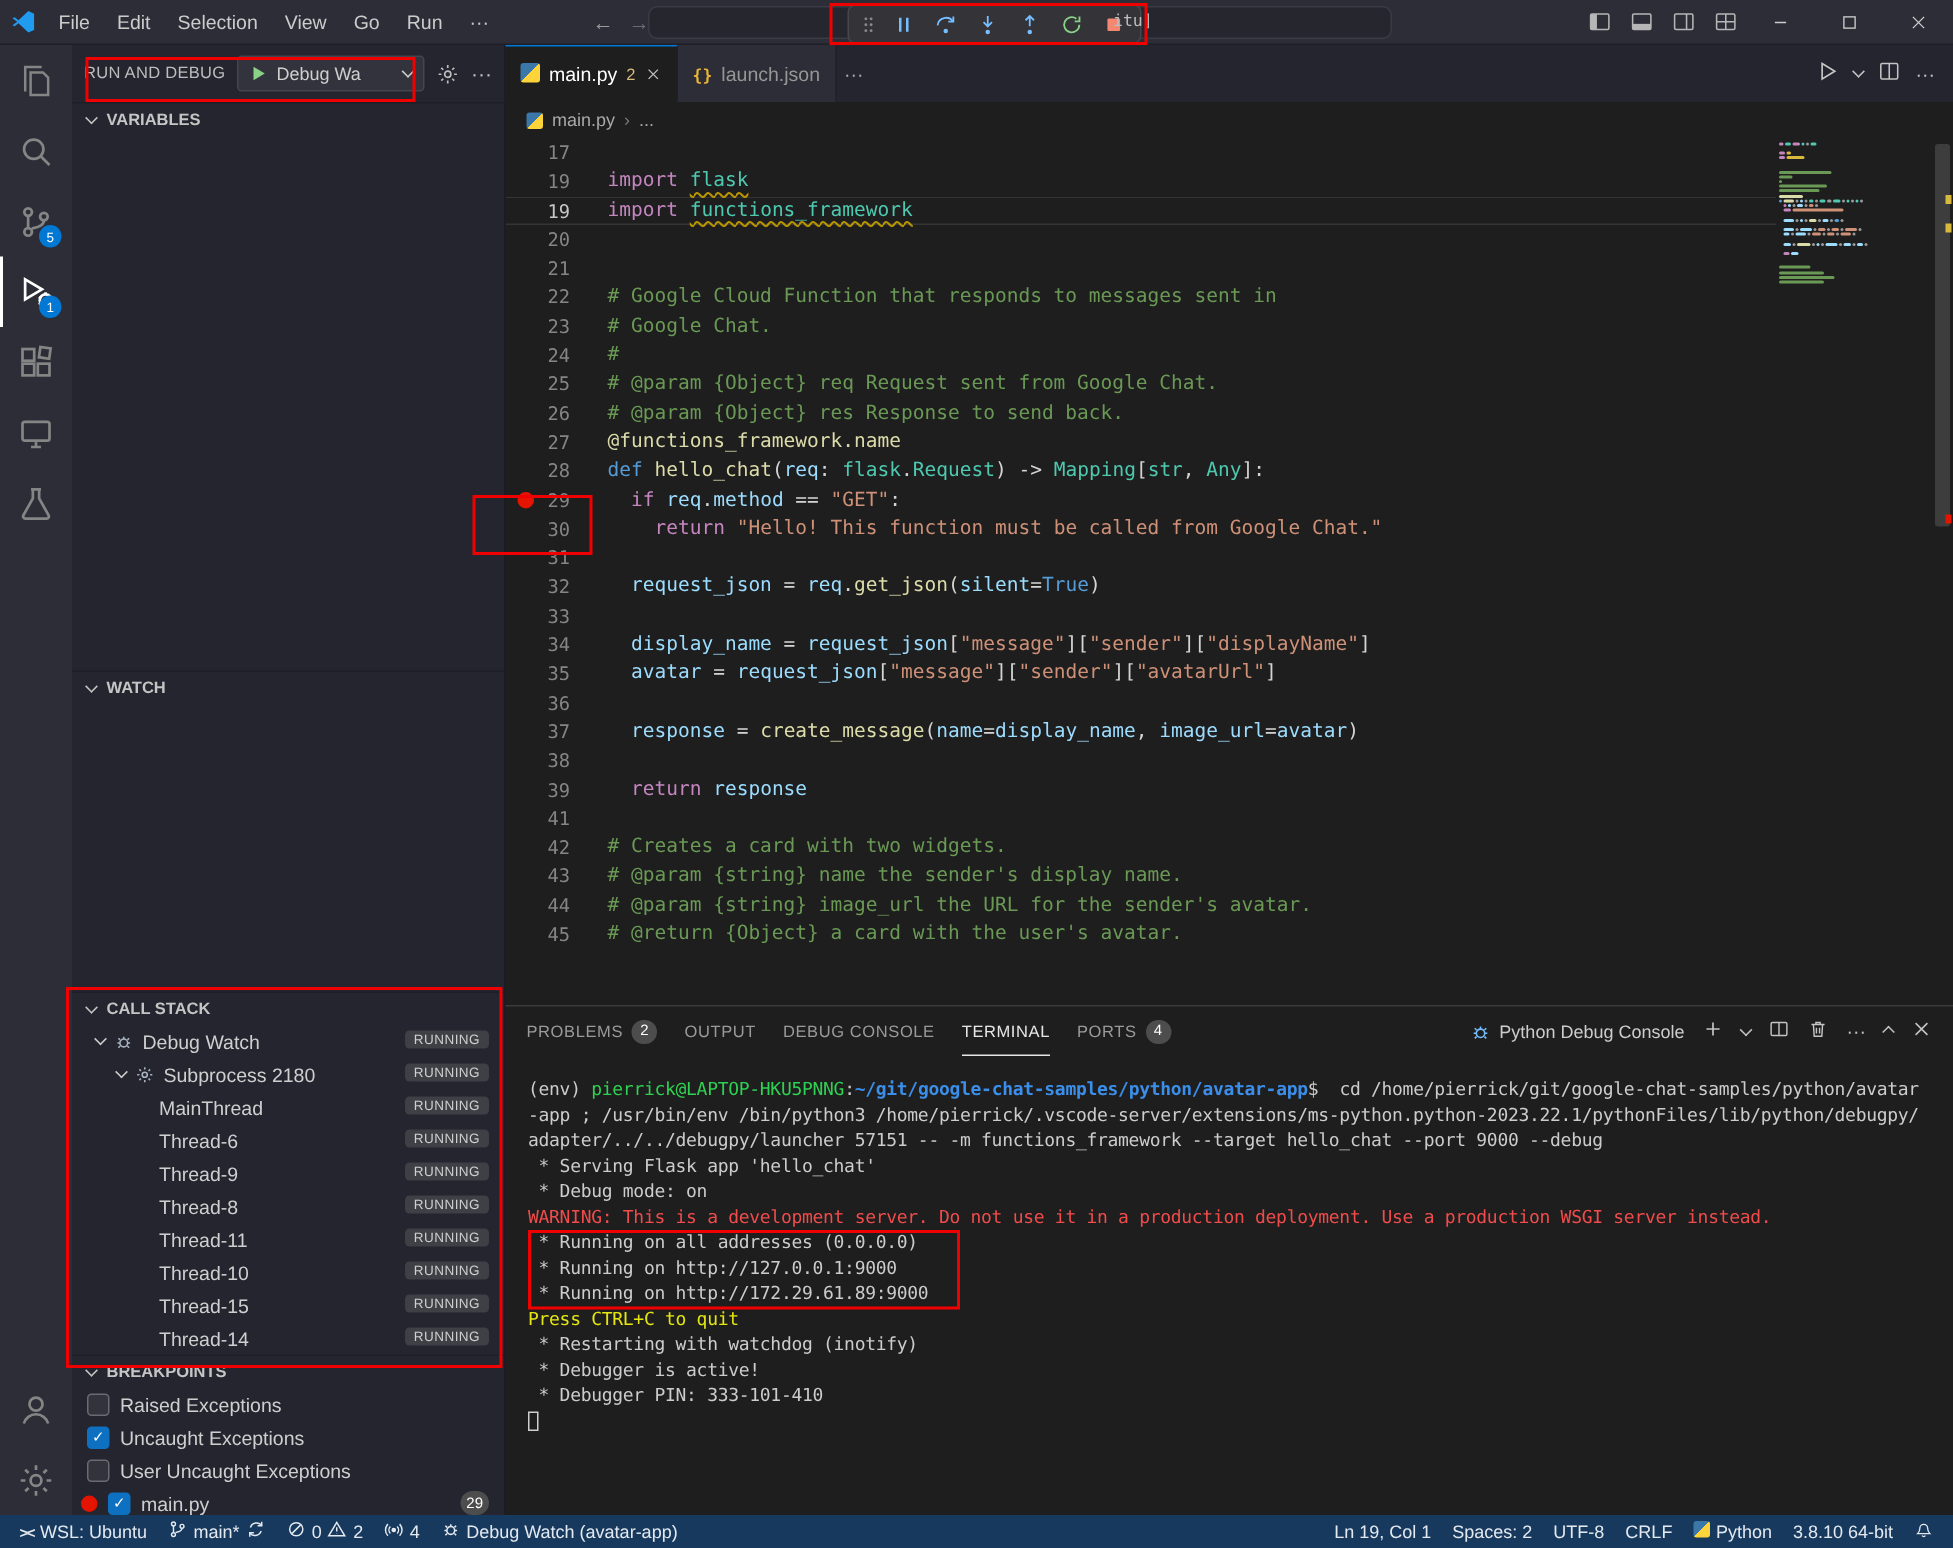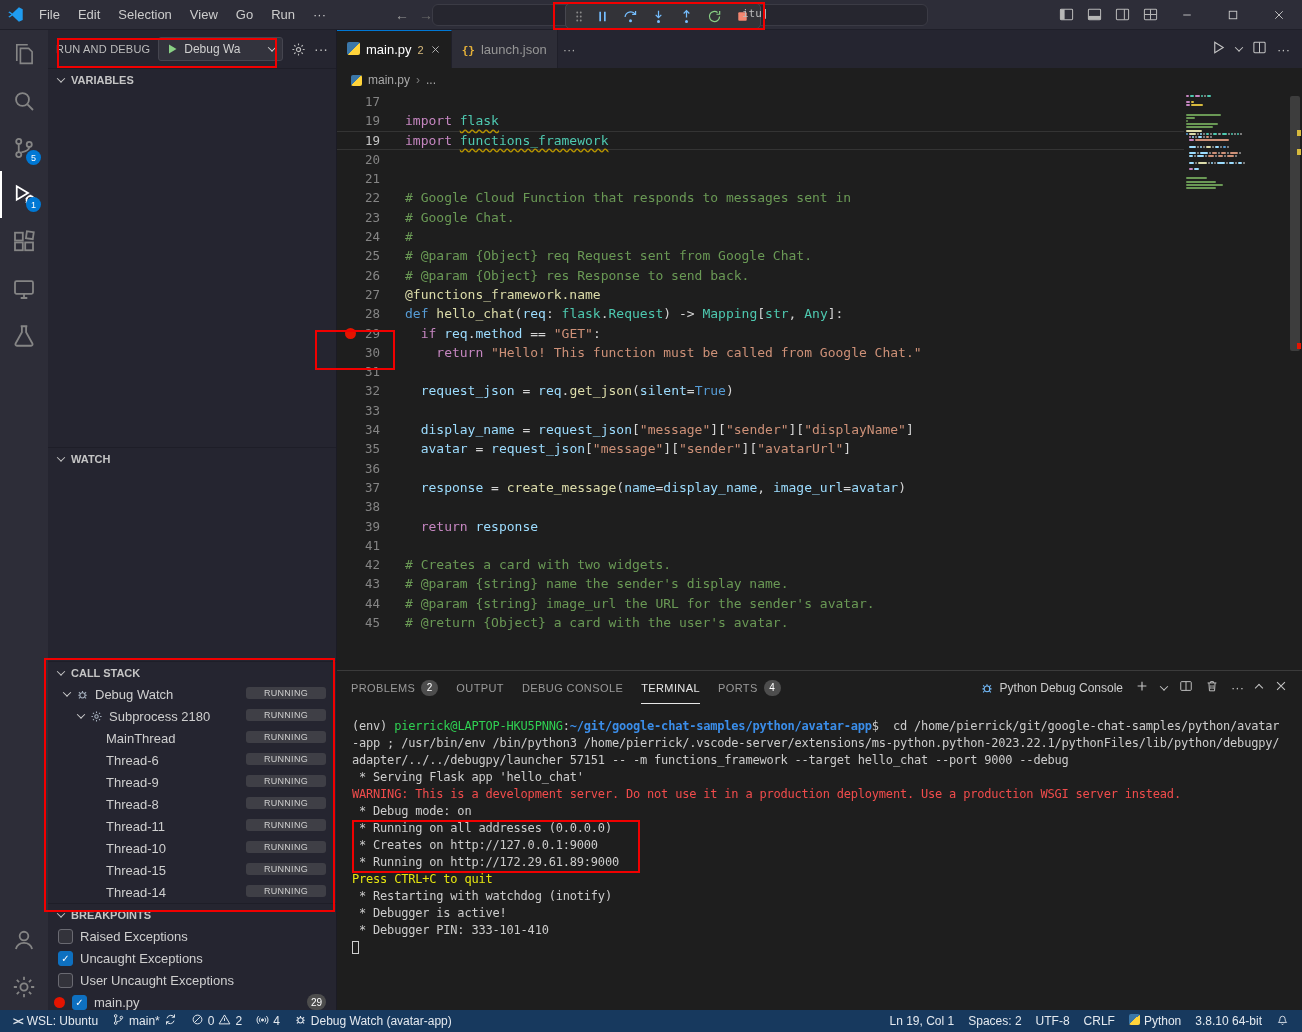--- a/index.html
+++ b/index.html
@@ -46,21 +46,21 @@
   .chv{width:6px;height:6px;border-right:1.3px solid currentColor;border-bottom:1.3px solid currentColor;display:inline-block;transform:rotate(45deg) translate(-1px,-1px)}
   .sec-h{height:22px;display:flex;align-items:center;gap:7px;padding:0 10px;font-size:11px;font-weight:bold;color:#c5c5c5;background:#252530;flex:0 0 22px;border-top:1px solid #1e1e28}
   .sec-body-empty{background:#252530}
   .vars-body{height:357px;flex:0 0 357px}
   .watch-body{height:192px;flex:0 0 192px}
   .cs-rows{height:220px;flex:0 0 220px;overflow:hidden}
   .cs-row{height:22px;display:flex;align-items:center;color:#cfcfcf;position:relative;font-size:13px;gap:6px}
   .cs-row .chv{flex:0 0 6px}
   .cs-ic{display:flex;color:#a8b3c0}
   .cs-ic svg{width:13px;height:13px}
-  .run-badge{position:absolute;right:10px;top:4px;background:#3f3f46;color:#cfcfcf;font-size:9px;padding:1px 18px;border-radius:3px;letter-spacing:.3px}
+  .run-badge{position:absolute;right:10px;top:4px;background:#3f3f46;color:#cfcfcf;font-size:9px;padding:1px 6px;border-radius:3px;letter-spacing:.3px}
   .bp-rows{flex:1;overflow:hidden}
   .bp-row{height:22px;display:flex;align-items:center;gap:7px;padding:0 10px;color:#cfcfcf}
   .cbx{width:15px;height:15px;border:1px solid #6a6a72;border-radius:3px;background:#33333b;display:flex;align-items:center;justify-content:center;font-size:10px;color:#fff;flex:0 0 15px}
   .cbx.on{background:#0e70c0;border-color:#0e70c0}
   .bpdot-s{width:11px;height:11px;border-radius:50%;background:#e51400;flex:0 0 11px;margin-left:-4px}
   .bp-badge{margin-left:auto;background:#4d4d4d;color:#fff;border-radius:9px;min-width:18px;height:16px;font-size:10px;display:flex;align-items:center;justify-content:center;padding:0 4px}
   
   .editor-region{flex:1;display:flex;flex-direction:column;min-width:0}
   .tabbar{height:38px;flex:0 0 38px;background:#252530;display:flex;align-items:stretch;position:relative}
   .tab{display:flex;align-items:center;gap:6px;padding:0 10px;background:#2d2d37;color:#969696;border-right:1px solid #1f1f29;font-size:13px}
@@ -683,24 +683,24 @@
             <span><svg viewBox="0 0 16 16" stroke="currentColor" stroke-width="1.2">
                   <path d="M3.5 3.5l9 9M12.5 3.5l-9 9"></path>
                 </svg></span>
           </div>
         </div>
         <div class="terminal">
             <div class="tl"><span class="tm-w">(env) </span><span class="tm-g">pierrick@LAPTOP-HKU5PNNG</span><span class="tm-w">:</span><span class="tm-b">~/git/google-chat-samples/python/avatar-app</span><span class="tm-w">$  cd /home/pierrick/git/google-chat-samples/python/avatar</span></div>
             <div class="tl"><span class="tm-w">-app ; /usr/bin/env /bin/python3 /home/pierrick/.vscode-server/extensions/ms-python.python-2023.22.1/pythonFiles/lib/python/debugpy/</span></div>
             <div class="tl"><span class="tm-w">adapter/../../debugpy/launcher 57151 -- -m functions_framework --target hello_chat --port 9000 --debug</span></div>
             <div class="tl"><span class="tm-w"> * Serving Flask app 'hello_chat'</span></div>
+            <div class="tl"><span class="tm-w"> * Debug mode: on</span></div>
             <div class="tl"><span class="tm-r">WARNING: This is a development server. Do not use it in a production deployment. Use a production WSGI server instead.</span></div>
-            <div class="tl"><span class="tm-w"> * Debug mode: on</span></div>
             <div class="tl"><span class="tm-w"> * Running on all addresses (0.0.0.0)</span></div>
-            <div class="tl"><span class="tm-w"> * Creates on http://127.0.0.1:9000</span></div>
+            <div class="tl"><span class="tm-w"> * Running on http://127.0.0.1:9000</span></div>
             <div class="tl"><span class="tm-w"> * Running on http://172.29.61.89:9000</span></div>
             <div class="tl"><span class="tm-y">Press CTRL+C to quit</span></div>
             <div class="tl"><span class="tm-w"> * Restarting with watchdog (inotify)</span></div>
             <div class="tl"><span class="tm-w"> * Debugger is active!</span></div>
             <div class="tl"><span class="tm-w"> * Debugger PIN: 333-101-410</span></div>
             <div class="tl"><span class="tcursor"></span></div>
           </div>
       </div>
     </div>
   </div>

